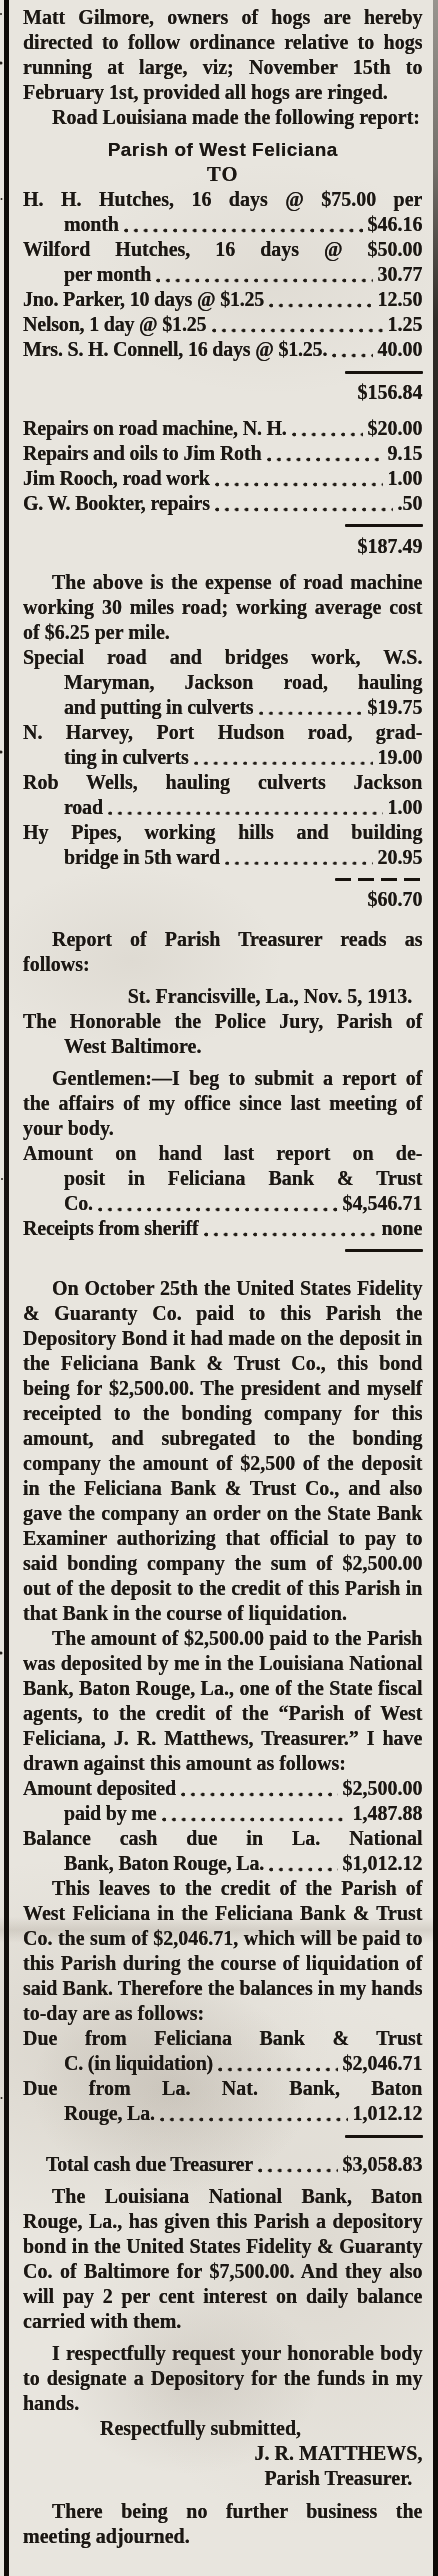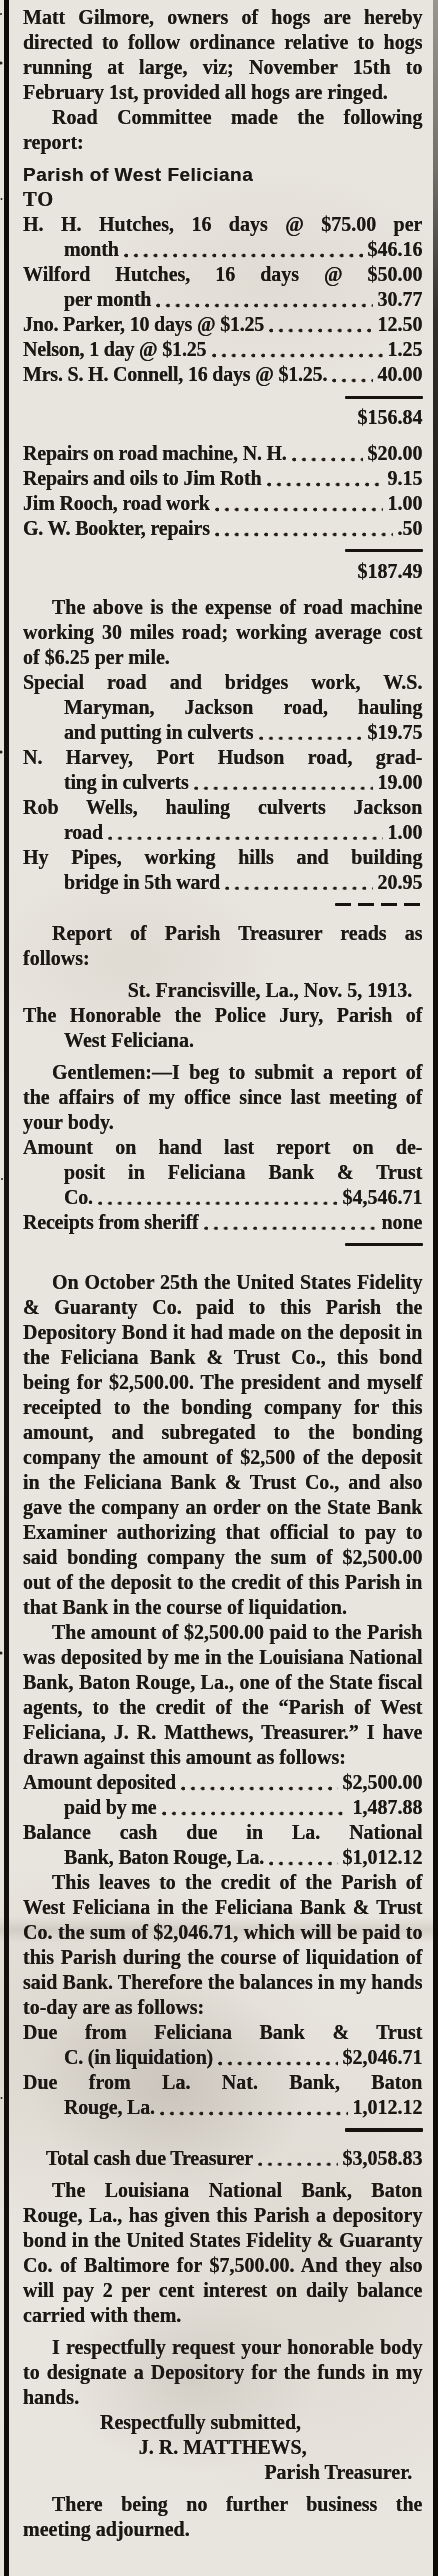--- a/index.html
+++ b/index.html
@@ -35,56 +35,56 @@
                1px 1165px 0 0 #2a241d, 0 1639px 0 0.5px #241f19, 0.5px 2084px 0 0 #2a241d,
                0 2704px 0 0.5px #241f19;}
   .smudge-a{position:absolute;left:26px;top:1978px;width:289px;height:222px;
     background:radial-gradient(ellipse,rgba(118,106,92,0.20),transparent 68%);}
   .smudge-b{position:absolute;left:57px;top:2282px;width:268px;height:196px;
     background:radial-gradient(ellipse,rgba(118,106,92,0.16),transparent 68%);}
   .column{position:relative;padding:5.2px 15.5px 0 23px;}
 
   .p{text-align:justify;}
   .p.indent{text-indent:29px;}
-  .center{text-align:left;}
+  .center{text-align:center;}
   .sans-bold{font-family:"Liberation Sans","DejaVu Sans",sans-serif;font-size:19px;letter-spacing:0.5px;}
   .to-head{font-size:20.6px;letter-spacing:1px;}
   .eline{display:block;}
   .eline.flex{display:flex;align-items:baseline;}
   .eline.ind{padding-left:41px;}
   .eline.pind{padding-left:23px;}
   .jfull{text-align:justify;text-align-last:justify;}
   .lbl{white-space:nowrap;letter-spacing:-0.2px;}
   .dots{flex:1 1 auto;min-width:11.3px;height:4.6px;align-self:flex-end;margin:0 4.1px 4.6px 5.2px;
     background-image:radial-gradient(circle at 2.1px 2.3px,#221d17 1.6px,rgba(0,0,0,0) 2px);
     background-size:9.8px 4.6px;background-repeat:repeat-x;}
   .amt{white-space:nowrap;}
   .rule{display:flex;justify-content:flex-end;margin:8.2px 0 4.1px;}
   .rule .rule-bar{width:78px;height:3.1px;background:#17120d;border-radius:1px;}
   .rule.dashed .rule-bar{background:repeating-linear-gradient(90deg,#17120d 0 15.5px,rgba(0,0,0,0) 15.5px 23px);width:88px;}
   .total{text-align:right;margin:6.2px 0 11.3px;}
   .al-right{text-align:right;padding-right:10.3px;}
-  .al-center{text-align:center;}
+  .al-center{text-align:right;}
   .al-offset{margin-left:77px;}
   .gap-sm{margin-top:7.2px;}
   .gap-md{margin-top:14.4px;}
   .gap-lg{margin-top:24px;}
 </style>
 </head>
 <body>
 
 <div class="page">
   <div class="left-rule"></div>
   <div class="right-rule"></div>
   <div class="specks"></div>
   <div class="smudge-a"></div>
   <div class="smudge-b"></div>
   <div class="column" id="column">
       <div class="p">Matt Gilmore, owners of hogs are hereby directed to follow ordinance relative to hogs running at large, viz; November 15th to February 1st, provided all hogs are ringed.</div>
-      <div class="p indent">Road Committee made the following report:</div>
+      <div class="p indent">Road Louisiana made the following report:</div>
       <div class="center sans-bold gap-sm">Parish of West Feliciana</div>
       <div class="center to-head">TO</div>
       <div class="entry">
         <div class="eline jfull">H. H. Hutches, 16 days @ $75.00 per</div>
         <div class="eline ind flex">
           <span class="lbl">month</span>
           <span class="dots"></span>
           <span class="amt">$46.16</span>
         </div>
       </div>
@@ -183,25 +183,26 @@
         <div class="eline jfull">Hy Pipes, working hills and building</div>
         <div class="eline ind flex">
           <span class="lbl">bridge in 5th ward</span>
           <span class="dots"></span>
           <span class="amt">20.95</span>
         </div>
       </div>
       <div class="rule dashed">
         <span class="rule-bar"></span>
       </div>
+      <div class="total">$60.70</div>
       <div class="p indent gap-md">Report of Parish Treasurer reads as follows:</div>
       <div class="al-right gap-sm">St. Francisville, La., Nov. 5, 1913.</div>
       <div class="entry">
         <div class="eline jfull">The Honorable the Police Jury, Parish of</div>
-        <div class="eline ind">West Feliciana.</div>
+        <div class="eline ind">West Baltimore.</div>
       </div>
       <div class="p indent gap-sm">Gentlemen:—I beg to submit a report of the affairs of my office since last meeting of your body.</div>
       <div class="entry">
         <div class="eline jfull">Amount on hand last report on de-</div>
         <div class="eline ind jfull">posit in Feliciana Bank &amp; Trust</div>
         <div class="eline ind flex">
           <span class="lbl">Co.</span>
           <span class="dots"></span>
           <span class="amt">$4,546.71</span>
         </div>

